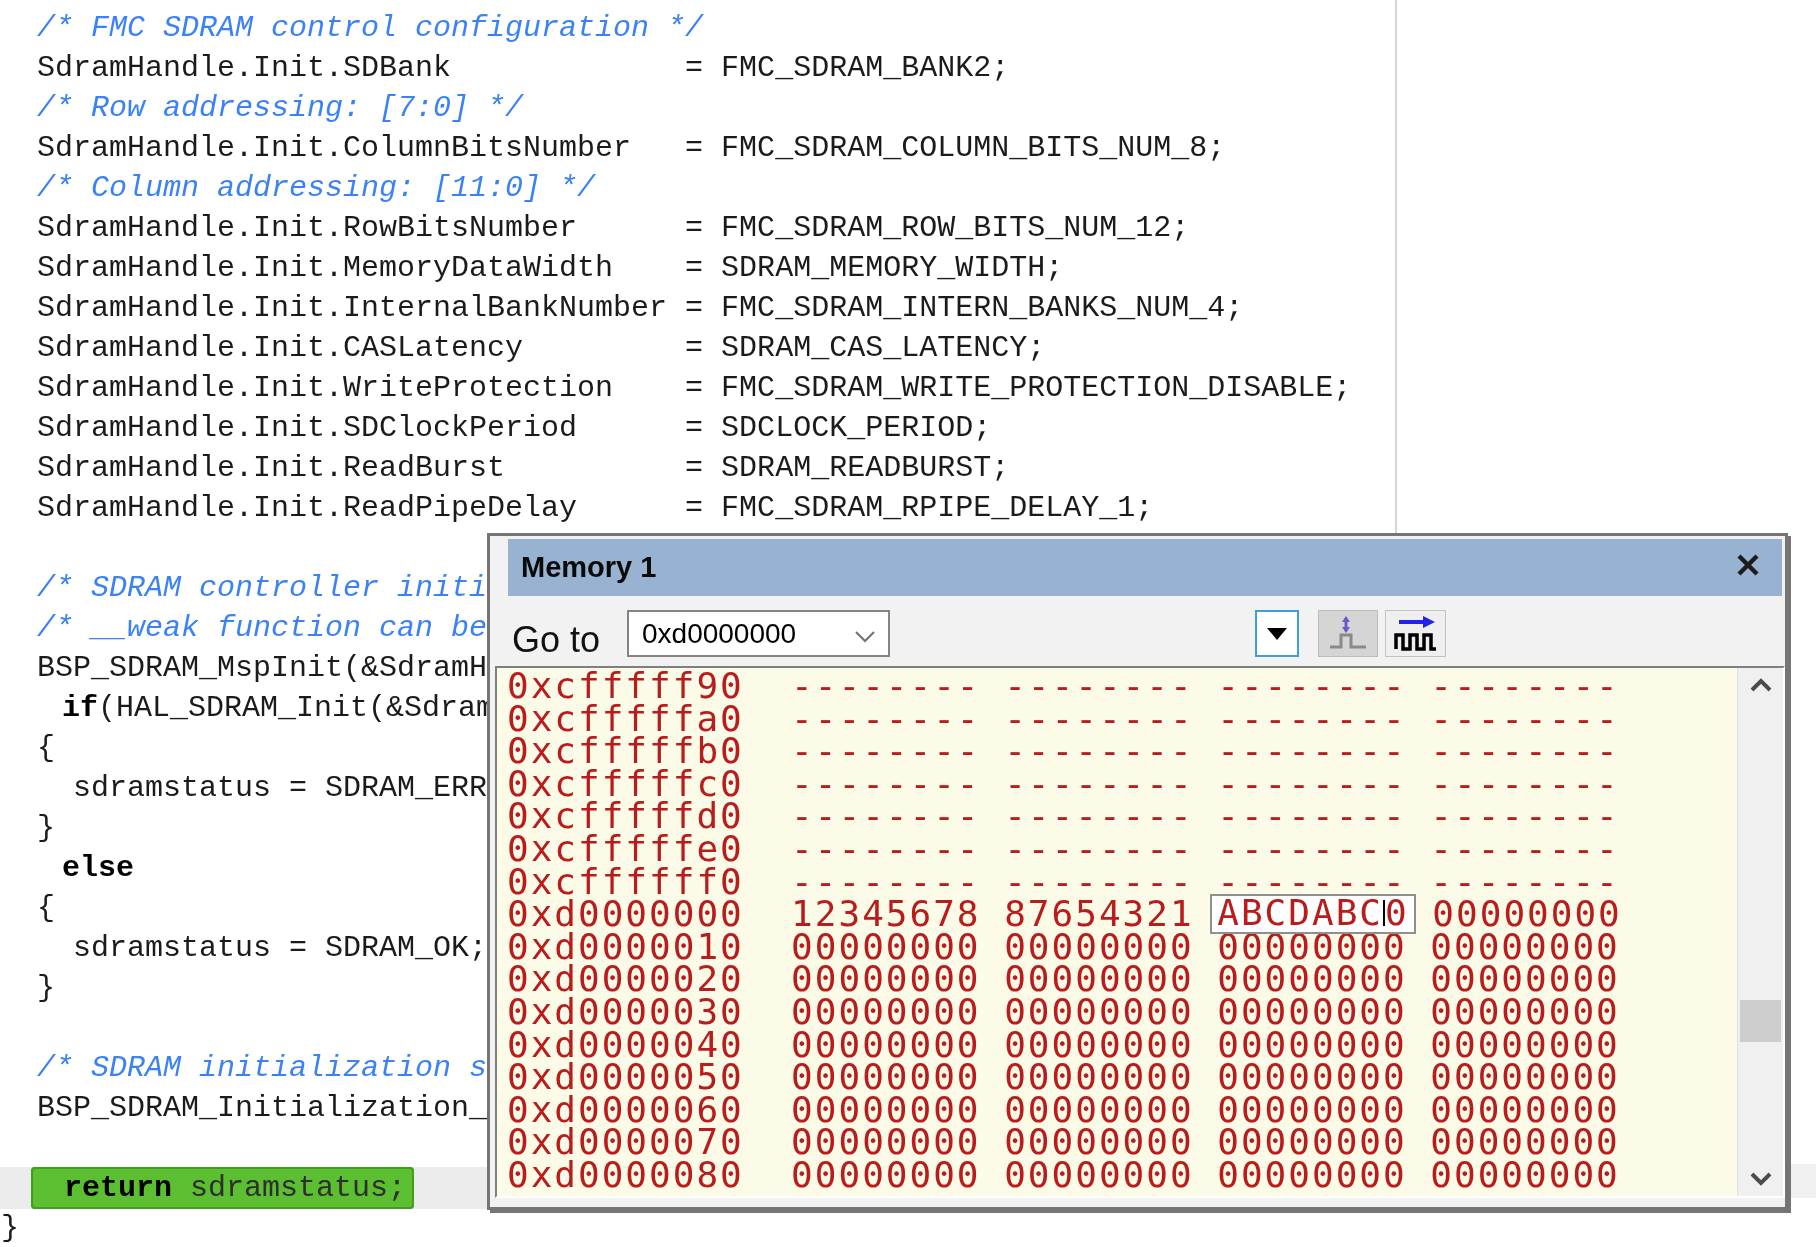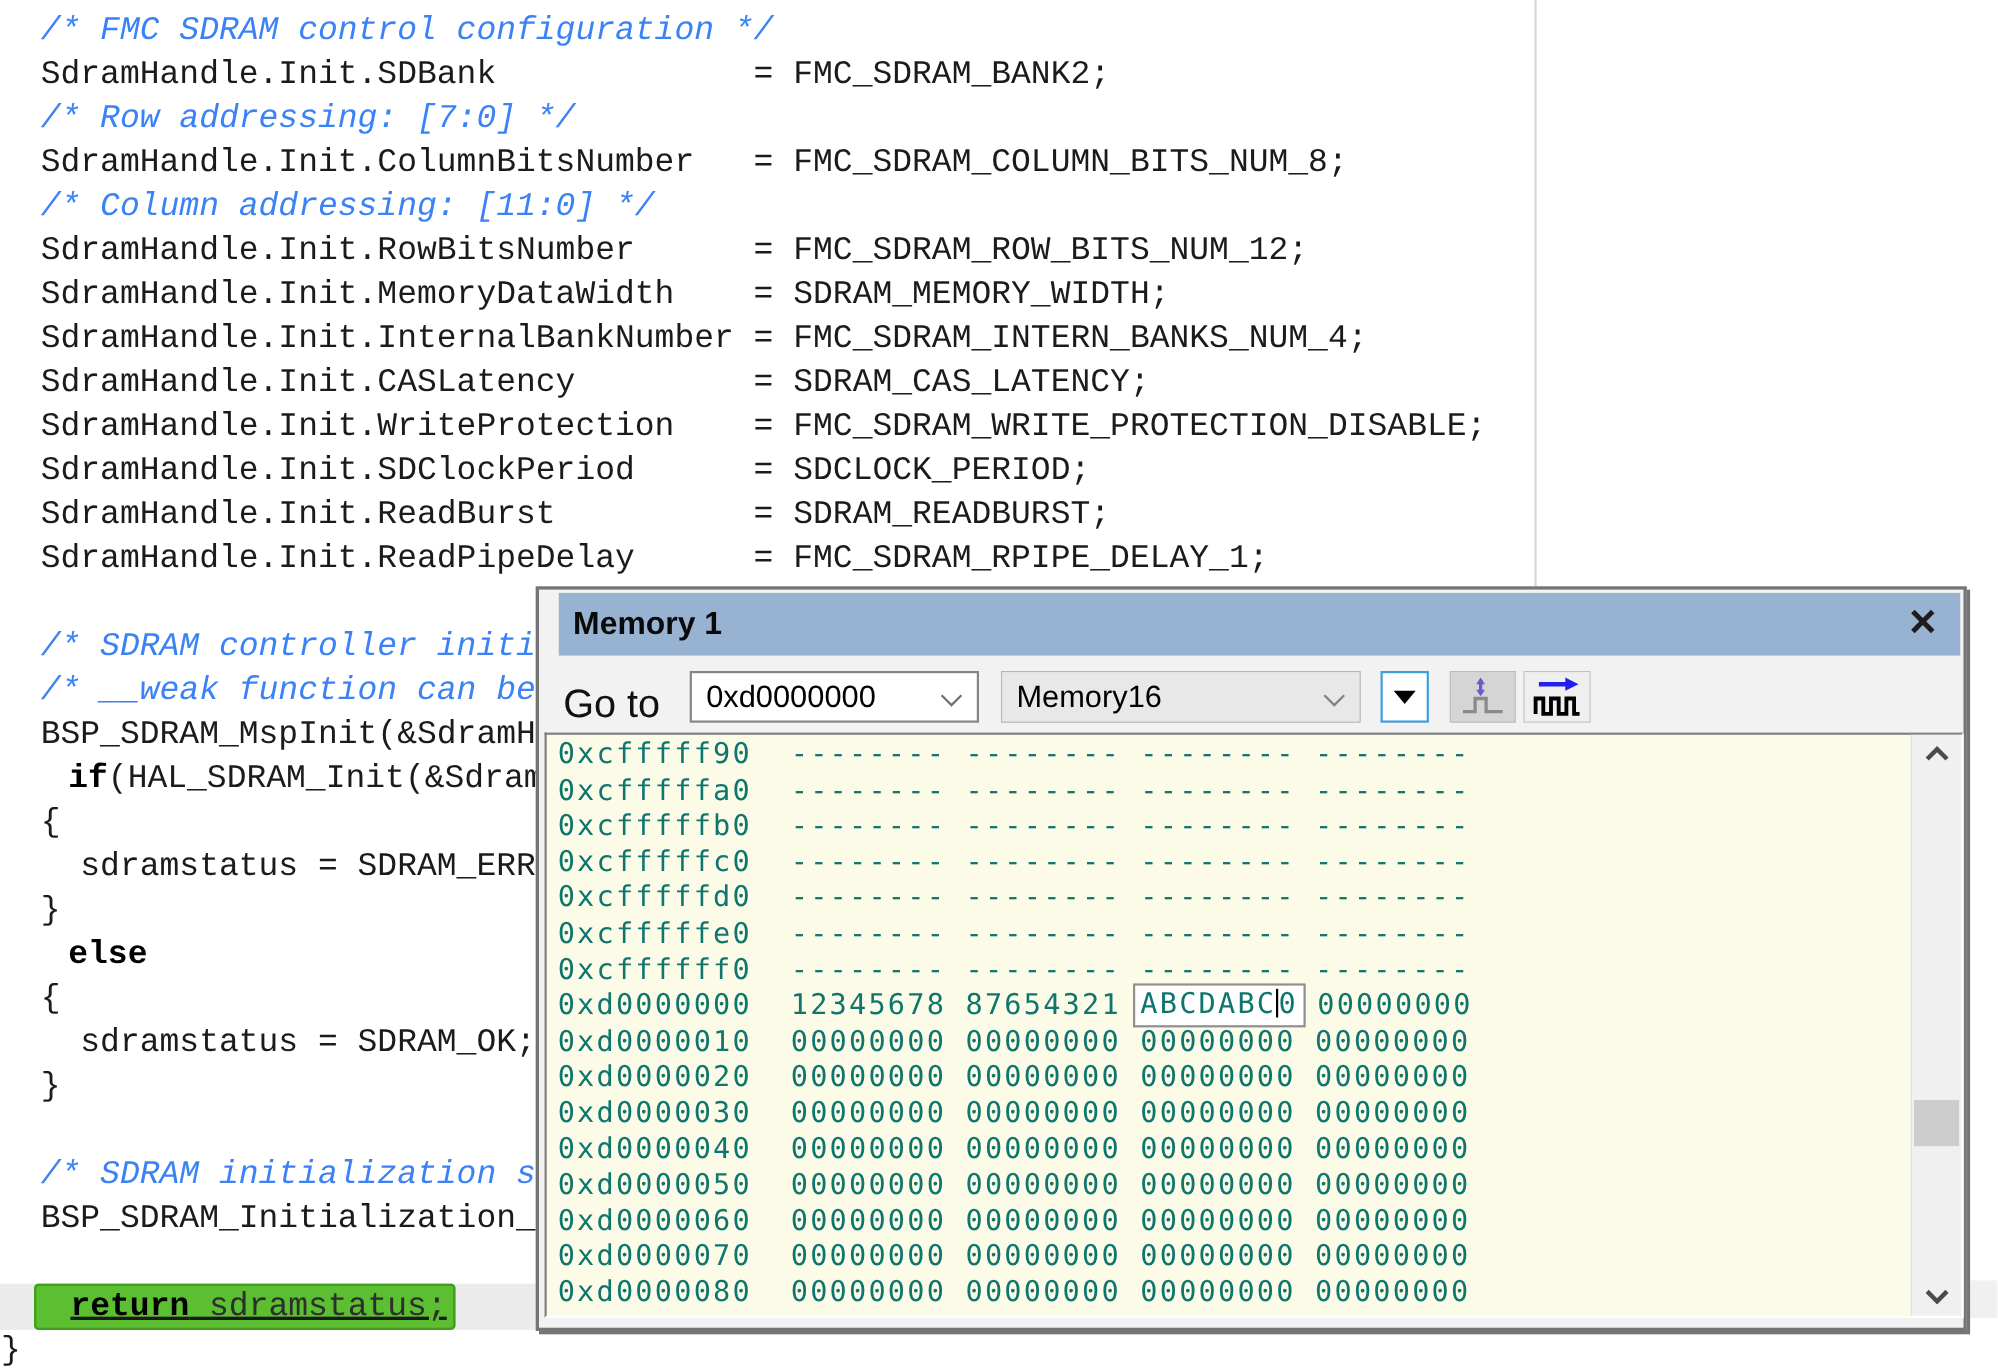--- a/index.html
+++ b/index.html
@@ -7,21 +7,21 @@
        font-family:"Liberation Sans",sans-serif;}
 
   
   .code-pane{position:absolute;left:0;top:8px;width:1816px;z-index:1;
     font-family:"Liberation Mono",monospace;font-size:30px;line-height:40px;
     color:#1b1b1b;white-space:pre;padding-left:1px;}
   .code-line{height:40px;}
   .c{color:#3b82f6;font-style:italic;}
   .k{color:#000;font-weight:bold;margin-left:25px;}
   .hl{background:#5cbe31;border:2px solid #3f9e1c;border-radius:4px;
-      padding:2px 6px;margin:-3px -6px;text-decoration:underline;}
+      padding:2px 6px;margin:-3px -6px;}
   .hl span{color:#2e2e2e;}
   .hl .k{color:#000;}
   .current-band{position:absolute;left:0;top:1167px;width:490px;height:42px;
       background:#ebebeb;z-index:0;}
 
   
   .divider{position:absolute;left:1395px;top:0;width:2px;height:533px;background:#d6d6d6;z-index:0;}
   .corner-filler{position:absolute;left:1788px;top:1164px;width:28px;height:34px;background:#f0f0f0;z-index:0;}
 
   
@@ -46,22 +46,22 @@
       display:flex;align-items:center;justify-content:center;cursor:pointer;}
   .btn-drop{left:765px;width:44px;background:#fff;border:2px solid #3e9ddc;}
   .btn-pulse{left:828px;width:60px;background:#d5d5d5;border:1px solid #bdbdbd;}
   .btn-wave{left:895px;width:61px;background:#efefef;border:1px solid #c2c2c2;}
 
   .mem-table{position:absolute;left:5px;top:130px;width:1290px;height:532px;box-sizing:border-box;
       border-top:2px solid #7f7f7f;border-left:2px solid #7f7f7f;
       border-bottom:2px solid #ffffff;border-right:2px solid #ffffff;
       display:flex;flex-direction:row;background:#fbfbe8;}
   .mem-rows{flex:1;overflow:hidden;white-space:pre;padding:2px 0 0 10px;
-      font-family:"DejaVu Sans Mono",monospace;font-size:26px;line-height:32.6px;
-      letter-spacing:2px;color:#0f766e;}
+      font-family:"DejaVu Sans Mono",monospace;font-size:36px;line-height:32.6px;
+      letter-spacing:2px;color:#b91c1c;}
   .mem-row{height:32.6px;}
   .edit-box{display:inline-block;background:#fff;border:2px solid #8f8f8f;
       padding:1px 5px 2px;margin:-3px -7px;position:relative;top:-1px;}
   .caret{display:inline-block;width:0;height:26px;border-left:2px solid #000;
       vertical-align:middle;position:relative;top:-2px;}
 
   .scrollbar{width:45px;background:#f0f0f0;position:relative;border-left:1px solid #e0e0e0;}
   .scroll-btn{position:absolute;left:0;width:45px;height:34px;display:flex;
       align-items:center;justify-content:center;cursor:pointer;}
   .scroll-up{top:0;} .scroll-down{bottom:0;}
@@ -91,28 +91,20 @@
 
   <div class="combo addr">
     <span class="val">0xd0000000</span>
     <span class="chev">
       <svg width="22" height="13" viewBox="0 0 22 13">
           <polyline points="2,2 11,11 20,2" fill="none" stroke="#707070" stroke-width="2"></polyline>
         </svg>
     </span>
   </div>
 
-  <div class="combo mode">
-    <span class="val">Memory16</span>
-    <span class="chev">
-      <svg width="22" height="13" viewBox="0 0 22 13">
-          <polyline points="2,2 11,11 20,2" fill="none" stroke="#808080" stroke-width="2"></polyline>
-        </svg>
-    </span>
-  </div>
 
   <div class="tool-btn btn-drop">
     <svg width="22" height="14" viewBox="0 0 22 14">
       <polygon points="1,1 21,1 11,13" fill="#000"></polygon>
     </svg>
   </div>
 
   <div class="tool-btn btn-pulse">
     <svg width="44" height="40" viewBox="0 0 44 40">
       <polyline points="4,33 15,33 15,21 25,21 25,33 40,33" fill="none" stroke="#8a8a8a" stroke-width="3"></polyline>

